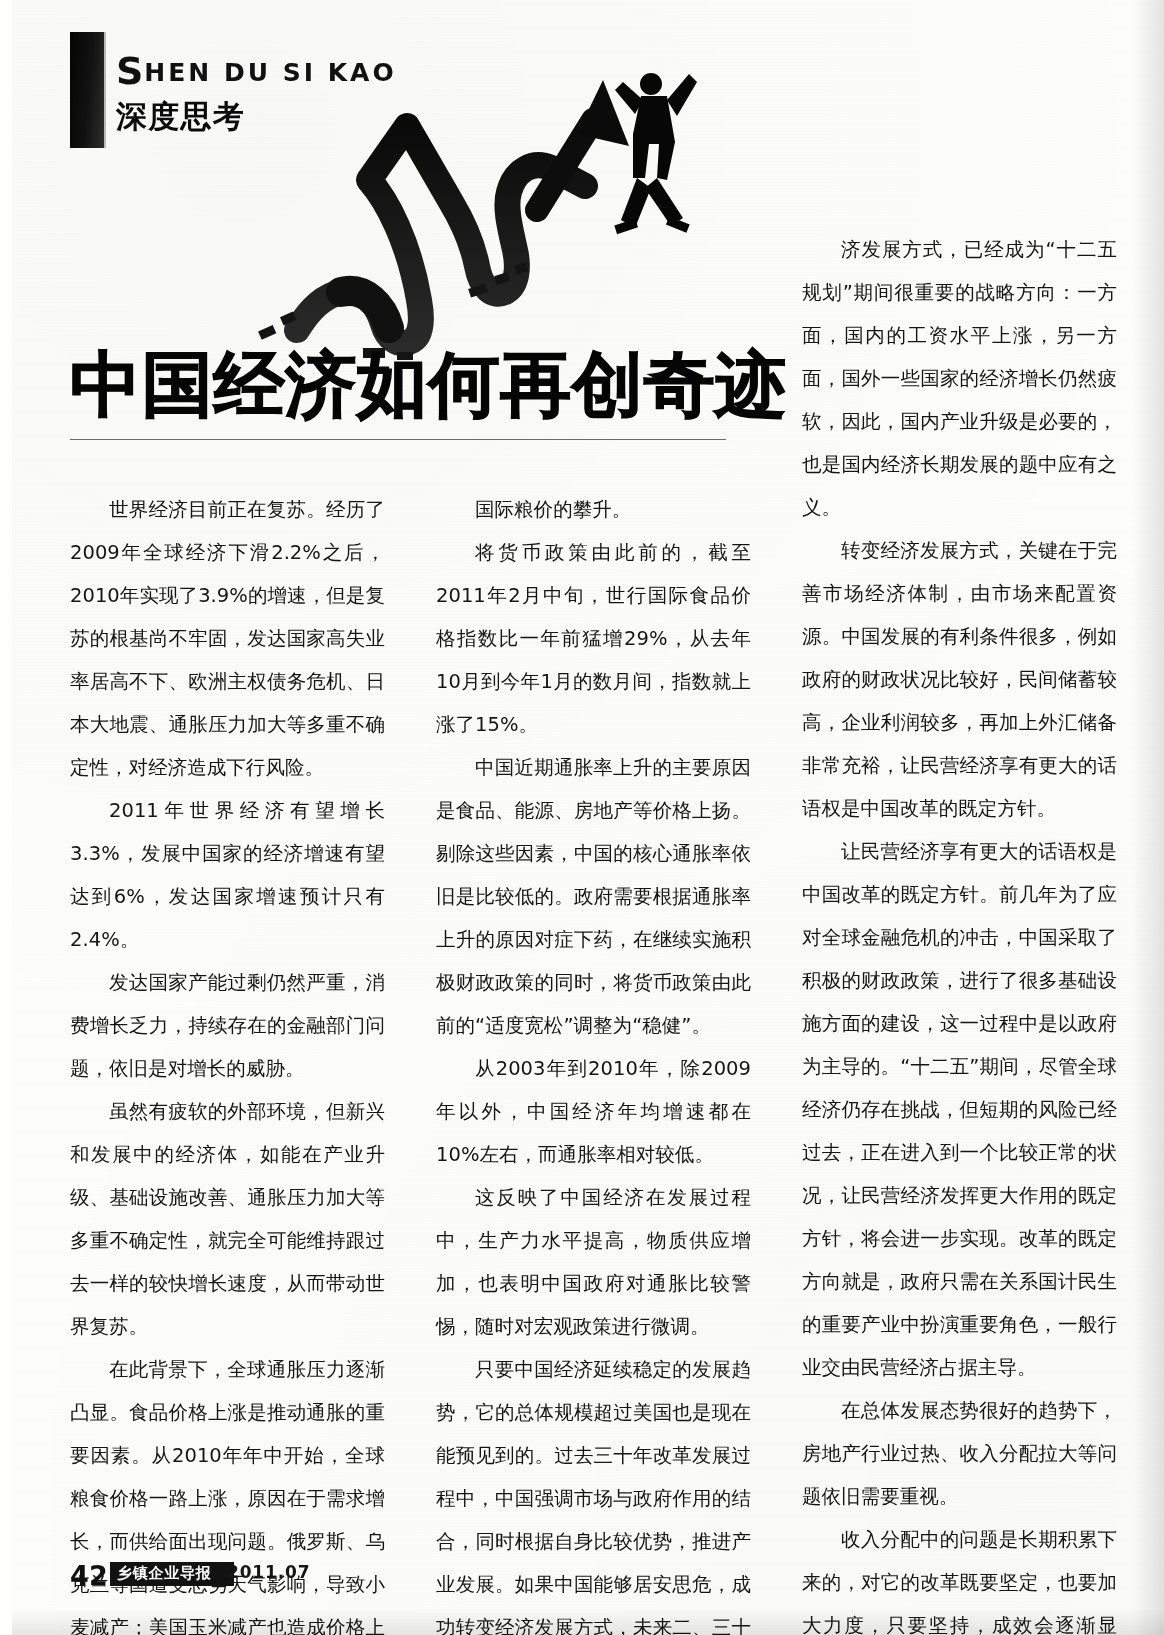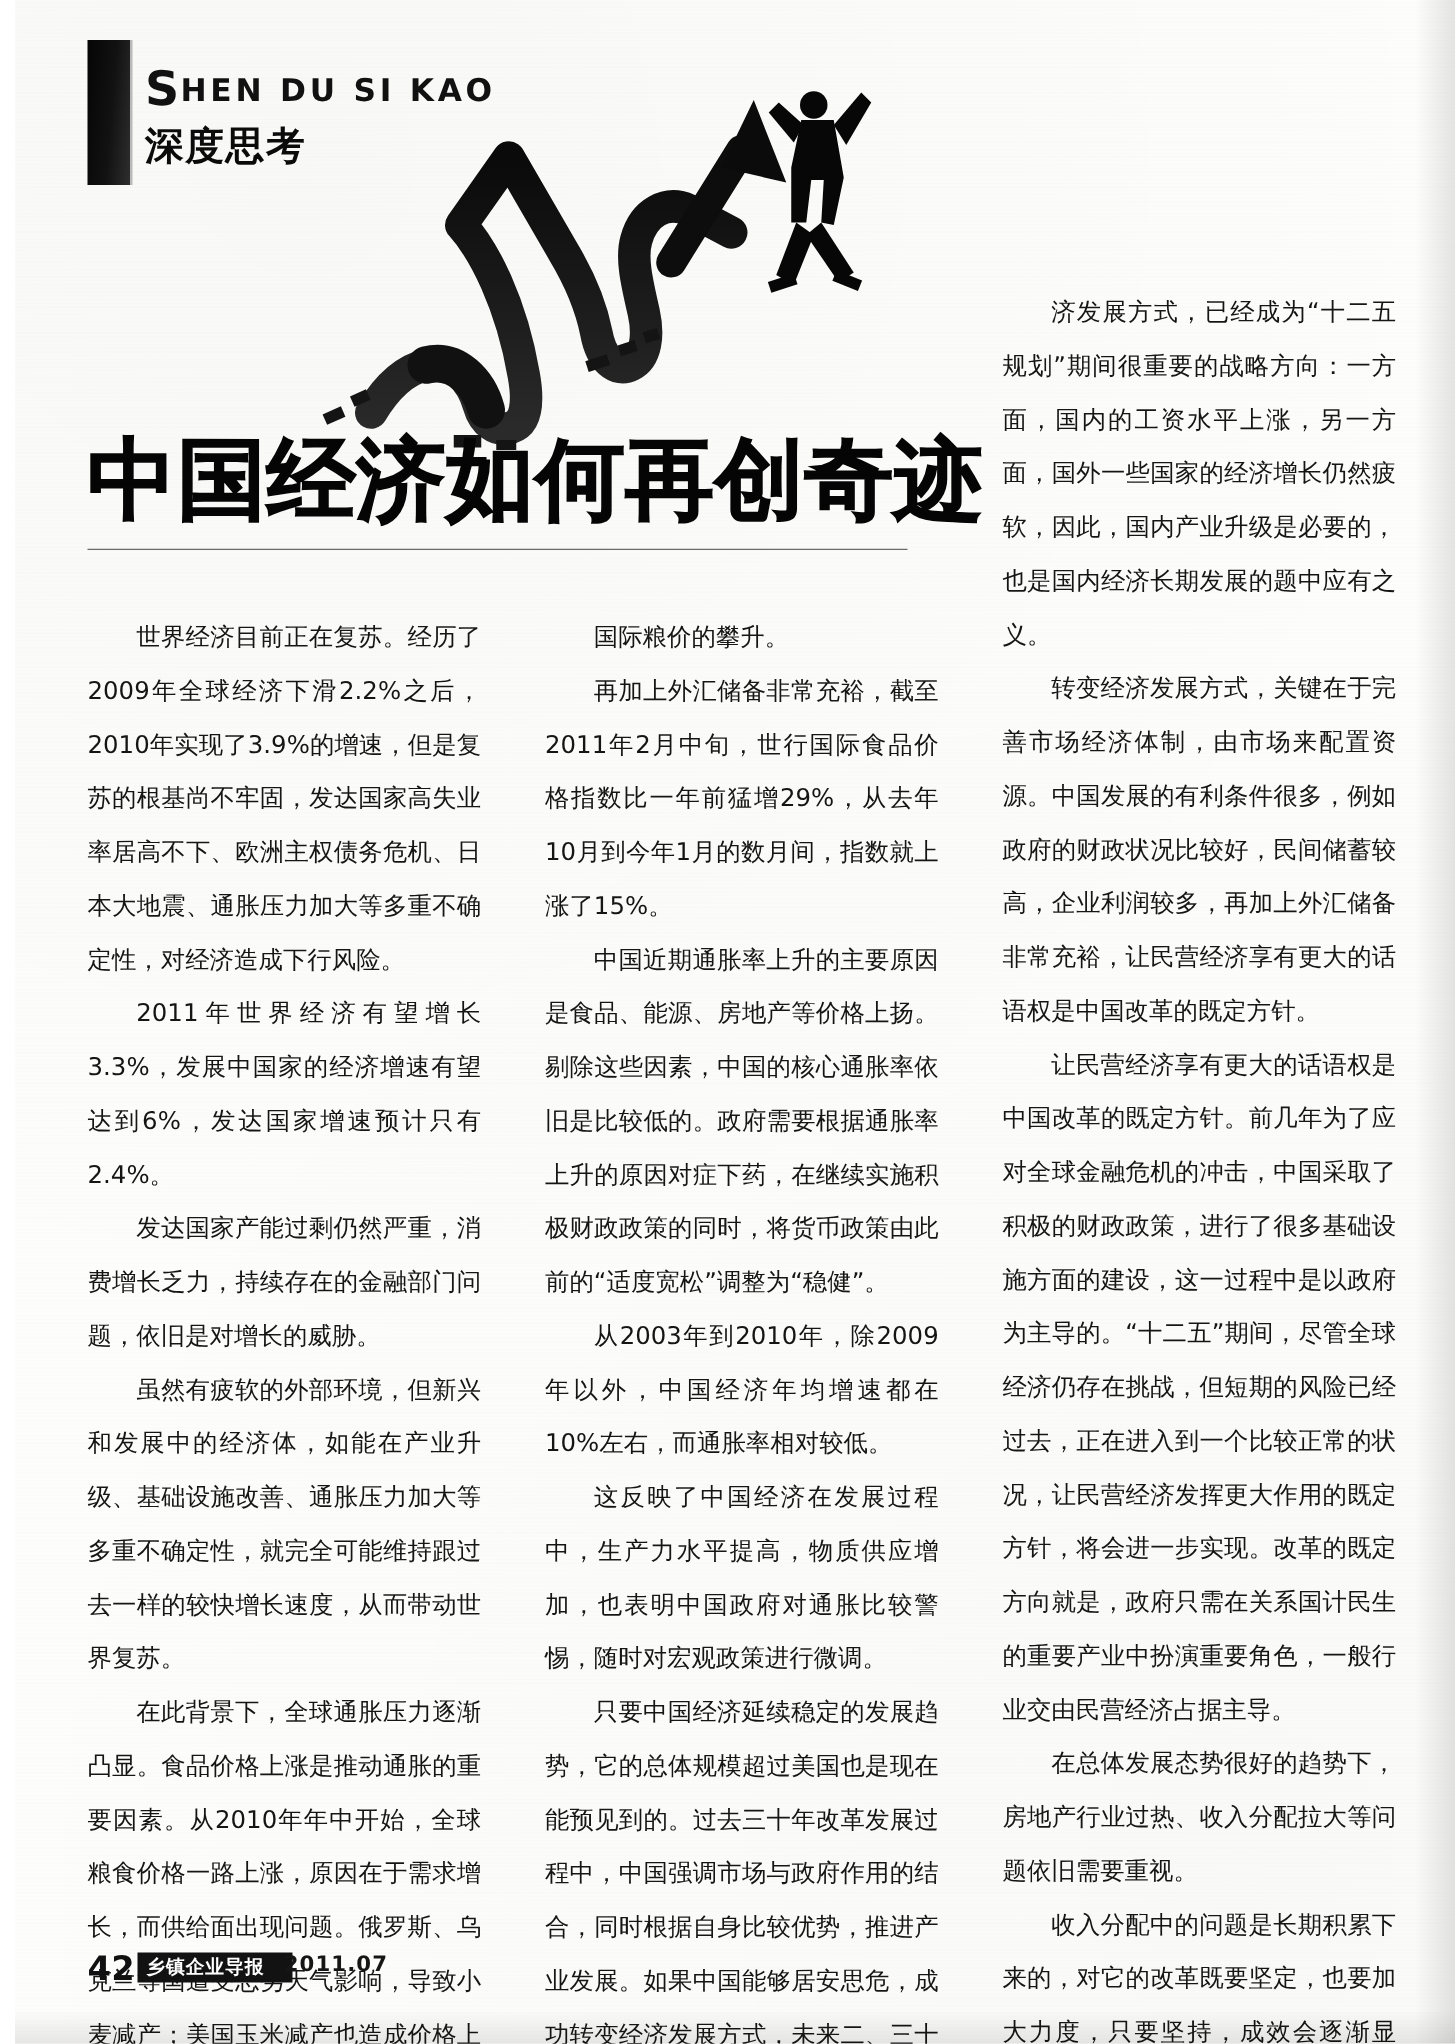--- a/index.html
+++ b/index.html
@@ -183,21 +183,21 @@
   <div class="column c1">
     <p>世界经济目前正在复苏。经历了2009年全球经济下滑2.2%之后，2010年实现了3.9%的增速，但是复苏的根基尚不牢固，发达国家高失业率居高不下、欧洲主权债务危机、日本大地震、通胀压力加大等多重不确定性，对经济造成下行风险。</p>
     <p>2011年世界经济有望增长3.3%，发展中国家的经济增速有望达到6%，发达国家增速预计只有2.4%。</p>
     <p>发达国家产能过剩仍然严重，消费增长乏力，持续存在的金融部门问题，依旧是对增长的威胁。</p>
     <p>虽然有疲软的外部环境，但新兴和发展中的经济体，如能在产业升级、基础设施改善、通胀压力加大等多重不确定性，就完全可能维持跟过去一样的较快增长速度，从而带动世界复苏。</p>
     <p>在此背景下，全球通胀压力逐渐凸显。食品价格上涨是推动通胀的重要因素。从2010年年中开始，全球粮食价格一路上涨，原因在于需求增长，而供给面出现问题。俄罗斯、乌克兰等国遭受恶劣天气影响，导致小麦减产；美国玉米减产也造成价格上涨，国际粮食价格受到成本上涨推动。同时，石油价格的攀升导致化肥价格随之上行，这些因素也助推了</p>
   </div>
 
   <div class="column c2">
     <p>国际粮价的攀升。</p>
-    <p>再加上外汇储备非常充裕，截至2011年2月中旬，世行国际食品价格指数比一年前猛增29%，从去年10月到今年1月的数月间，指数就上涨了15%。</p>
+    <p>将货币政策由此前的，截至2011年2月中旬，世行国际食品价格指数比一年前猛增29%，从去年10月到今年1月的数月间，指数就上涨了15%。</p>
     <p>中国近期通胀率上升的主要原因是食品、能源、房地产等价格上扬。剔除这些因素，中国的核心通胀率依旧是比较低的。政府需要根据通胀率上升的原因对症下药，在继续实施积极财政政策的同时，将货币政策由此前的“适度宽松”调整为“稳健”。</p>
     <p>从2003年到2010年，除2009年以外，中国经济年均增速都在10%左右，而通胀率相对较低。</p>
     <p>这反映了中国经济在发展过程中，生产力水平提高，物质供应增加，也表明中国政府对通胀比较警惕，随时对宏观政策进行微调。</p>
     <p>只要中国经济延续稳定的发展趋势，它的总体规模超过美国也是现在能预见到的。过去三十年改革发展过程中，中国强调市场与政府作用的结合，同时根据自身比较优势，推进产业发展。如果中国能够居安思危，成功转变经济发展方式，未来二、三十年有望再创奇迹。</p>
 
   </div>
 
   <div class="column c3">
     <p>济发展方式，已经成为“十二五规划”期间很重要的战略方向：一方面，国内的工资水平上涨，另一方面，国外一些国家的经济增长仍然疲软，因此，国内产业升级是必要的，也是国内经济长期发展的题中应有之义。</p>
     <p>转变经济发展方式，关键在于完善市场经济体制，由市场来配置资源。中国发展的有利条件很多，例如政府的财政状况比较好，民间储蓄较高，企业利润较多，再加上外汇储备非常充裕，让民营经济享有更大的话语权是中国改革的既定方针。</p>

